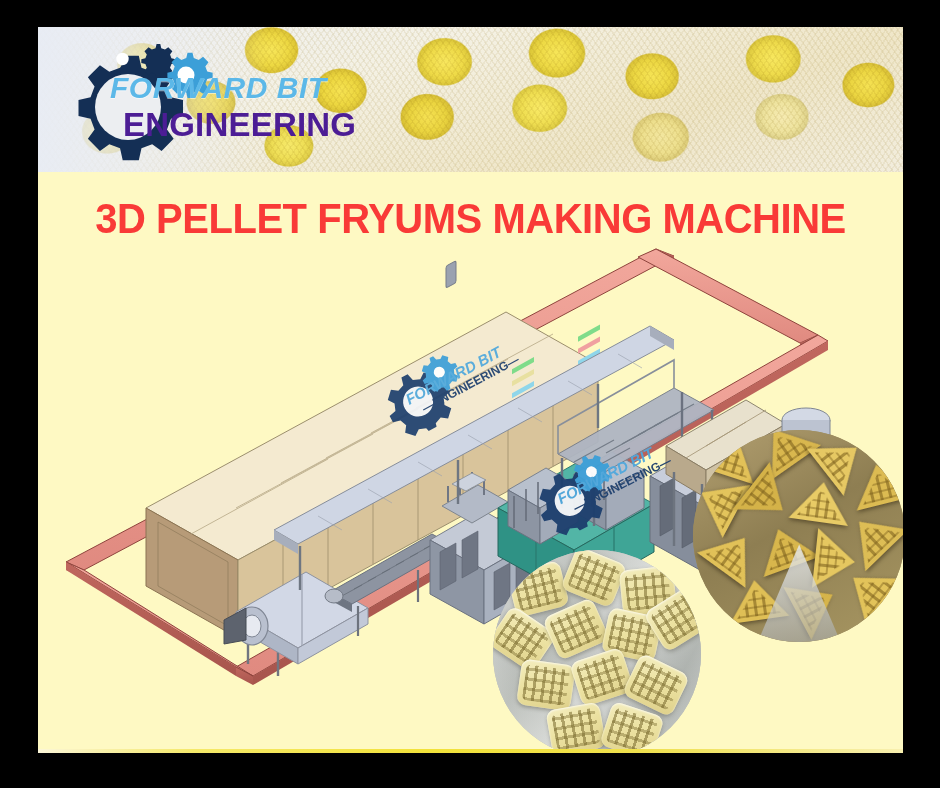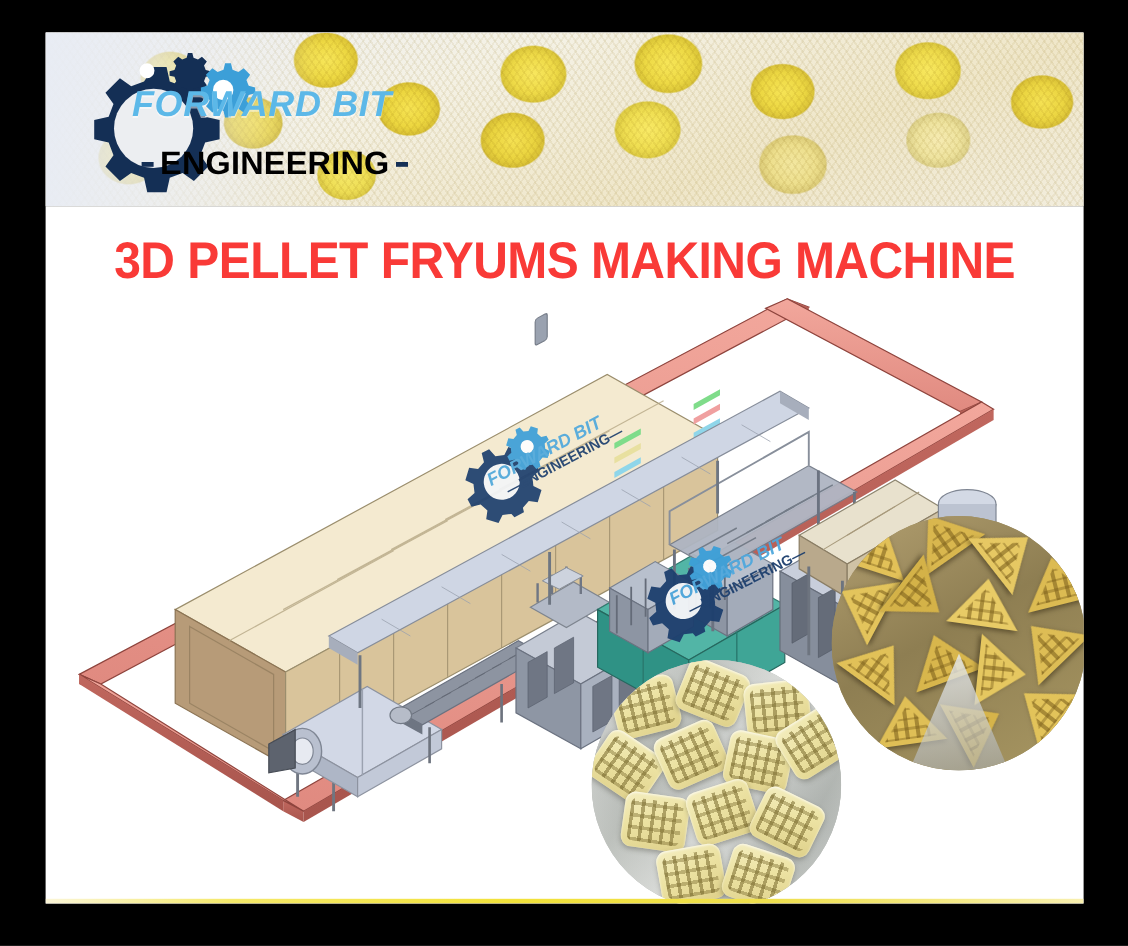--- a/index.html
+++ b/index.html
@@ -50,31 +50,31 @@
   .logo{position:absolute;left:10px;top:4px;width:290px;height:138px;}
   .logo svg{position:absolute;left:0;top:0;}
   .logo-words{position:absolute;left:62px;top:42px;width:230px;}
   .logo-fw{
     font-family:"Liberation Sans",sans-serif;
     font-weight:bold;font-style:italic;font-size:30px;letter-spacing:.5px;
     color:#5cb8e8;line-height:1;white-space:nowrap;
     text-shadow:0 1px 0 rgba(255,255,255,.5);
   }
   .logo-eng{
-    margin-top:20px;margin-left:8px;
+    margin-top:5px;margin-left:8px;
     font-family:"Liberation Sans",sans-serif;
-    font-weight:bold;font-size:27px;letter-spacing:.2px;
-    color:#000000;line-height:1;white-space:nowrap;display:flex;align-items:center;gap:5px;
+    font-weight:bold;font-size:33px;letter-spacing:.2px;
+    color:#4c1d95;line-height:1;white-space:nowrap;display:flex;align-items:center;gap:5px;
   }
   .logo-eng .dash{display:inline-block;width:17px;height:4px;background:#142f55;}
 
   
   .panel{
     position:absolute;left:38px;top:172px;width:865px;height:581px;
-    background:#ffffff;overflow:hidden;
+    background:#fef9c3;overflow:hidden;
   }
   .yellow-strip{
     position:absolute;left:0;bottom:0;width:100%;height:4px;
     background:linear-gradient(90deg,#fbf6d8 0%,#f5e96a 18%,#f2e23a 45%,#efe04e 70%,#f8f0b0 100%);
   }
 
   .title{
     position:absolute;left:0;top:22px;width:100%;text-align:center;
     font-family:"Liberation Sans",sans-serif;
     font-weight:bold;font-size:43px;letter-spacing:-.5px;

